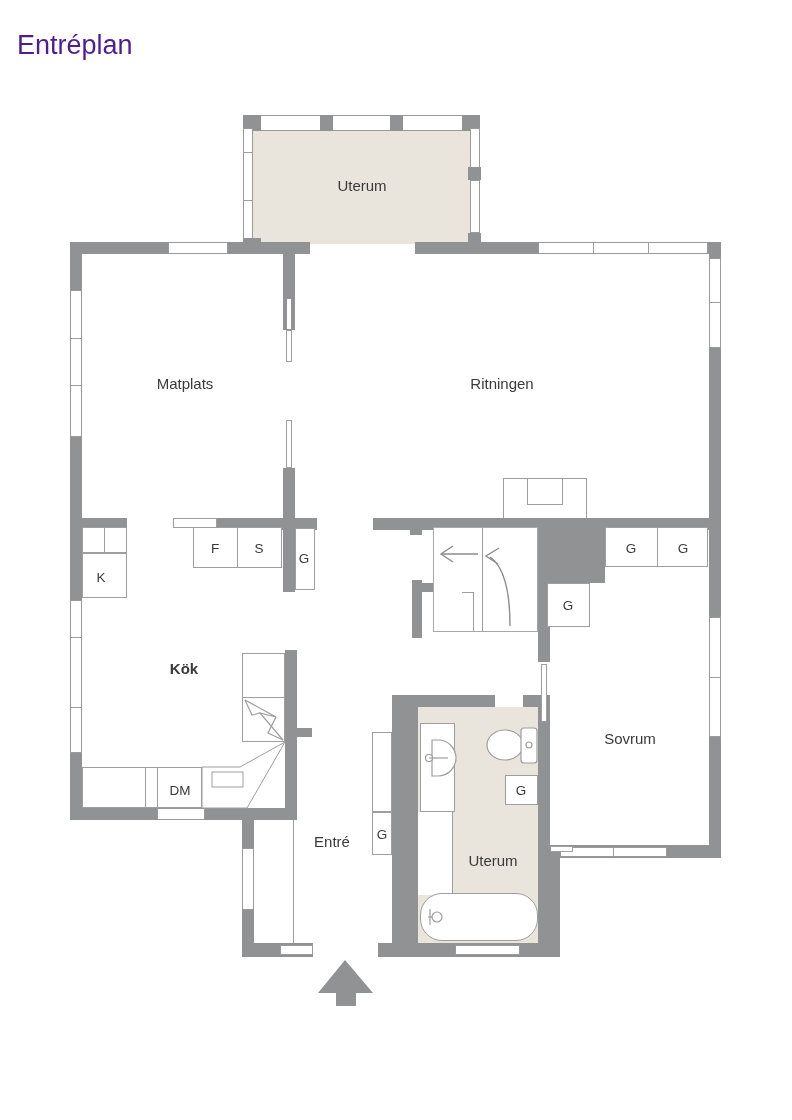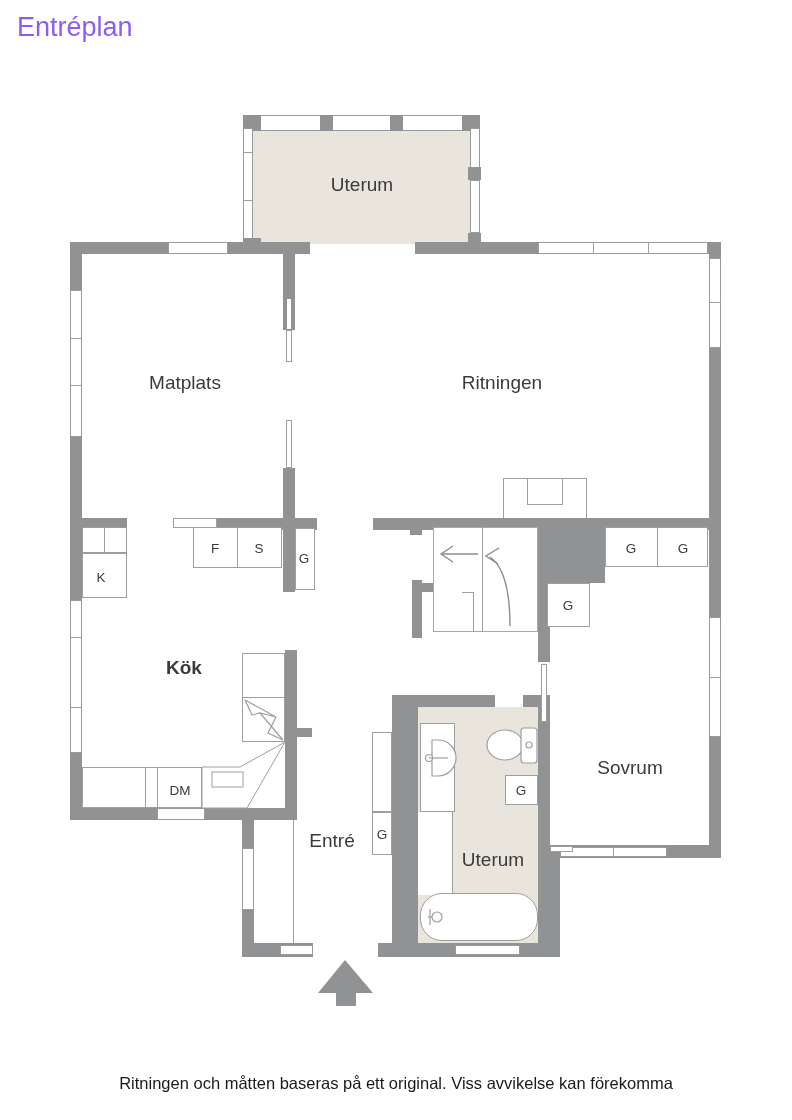--- a/index.html
+++ b/index.html
@@ -1,31 +1,31 @@
 <!DOCTYPE html>
 <html><head>
 <meta charset="utf-8">
 <style>
   html,body{margin:0;padding:0;background:#fff;}
   .page{position:relative;width:792px;height:1120px;background:#fff;overflow:hidden;
         font-family:"Liberation Sans",sans-serif;}
-  .title{position:absolute;left:17px;top:12px;font-size:27px;color:#8b5cf6;letter-spacing:0;}
+  .title{position:absolute;left:17px;top:30px;font-size:27px;color:#4c1d95;letter-spacing:0;}
   .disclaimer{position:absolute;left:0;top:1074px;width:792px;text-align:center;
         font-size:16.5px;color:#1a1a1a;}
   
   .w{position:absolute;background:#909294;}
   
   .win{position:absolute;background:#fff;border:1px solid #9a9a9a;box-sizing:border-box;}
   
   .bx{position:absolute;background:#fff;border:1px solid #9e9e9e;box-sizing:border-box;}
   
   .fl{position:absolute;background:#eae5dc;}
   
   .ln{position:absolute;background:#9e9e9e;}
-  .lbl{position:absolute;font-size:19px;color:#3a3a3a;transform:translate(-50%,-50%);
+  .lbl{position:absolute;font-size:15px;color:#3a3a3a;transform:translate(-50%,-50%);
        white-space:nowrap;}
   .sm{font-size:13.5px;}
   svg.overlay{position:absolute;left:0;top:0;pointer-events:none;}
 </style>
 </head>
 <body>
 
 <div class="page">
 
   <div class="title">Entréplan</div>
@@ -177,29 +177,28 @@
       <polyline points="499,548 486,556 498,564"></polyline>
     </g>
 
     <polygon points="345,960 318,993 336,993 336,1006 356,1006 356,993 373,993" fill="#909294"></polygon>
   </svg>
 
   <div class="lbl" style="left:362px;top:185px;">Uterum</div>
   <div class="lbl" style="left:185px;top:383px;">Matplats</div>
   <div class="lbl" style="left:502px;top:383px;">Ritningen</div>
   <div class="lbl" style="left:184px;top:668px;font-weight:bold;">Kök</div>
-  <div class="lbl" style="left:630px;top:738px;margin-top:30px;">Sovrum</div>
+  <div class="lbl" style="left:630px;top:738px;">Sovrum</div>
   <div class="lbl" style="left:332px;top:841px;">Entré</div>
   <div class="lbl" style="left:493px;top:860px;">Uterum</div>
 
   <div class="lbl sm" style="left:101px;top:577px;">K</div>
   <div class="lbl sm" style="left:215px;top:548px;">F</div>
   <div class="lbl sm" style="left:259px;top:548px;">S</div>
   <div class="lbl sm" style="left:304px;top:558px;">G</div>
   <div class="lbl sm" style="left:631px;top:548px;">G</div>
   <div class="lbl sm" style="left:683px;top:548px;">G</div>
   <div class="lbl sm" style="left:568px;top:605px;">G</div>
   <div class="lbl sm" style="left:521px;top:790px;">G</div>
   <div class="lbl sm" style="left:382px;top:834px;">G</div>
   <div class="lbl sm" style="left:180px;top:790px;">DM</div>
 
-  <div class="disclaimer">Ritningen och måtten baseras på ett original. Viss avvikelse kan förekomma</div>
 </div>
 
 </body></html>

